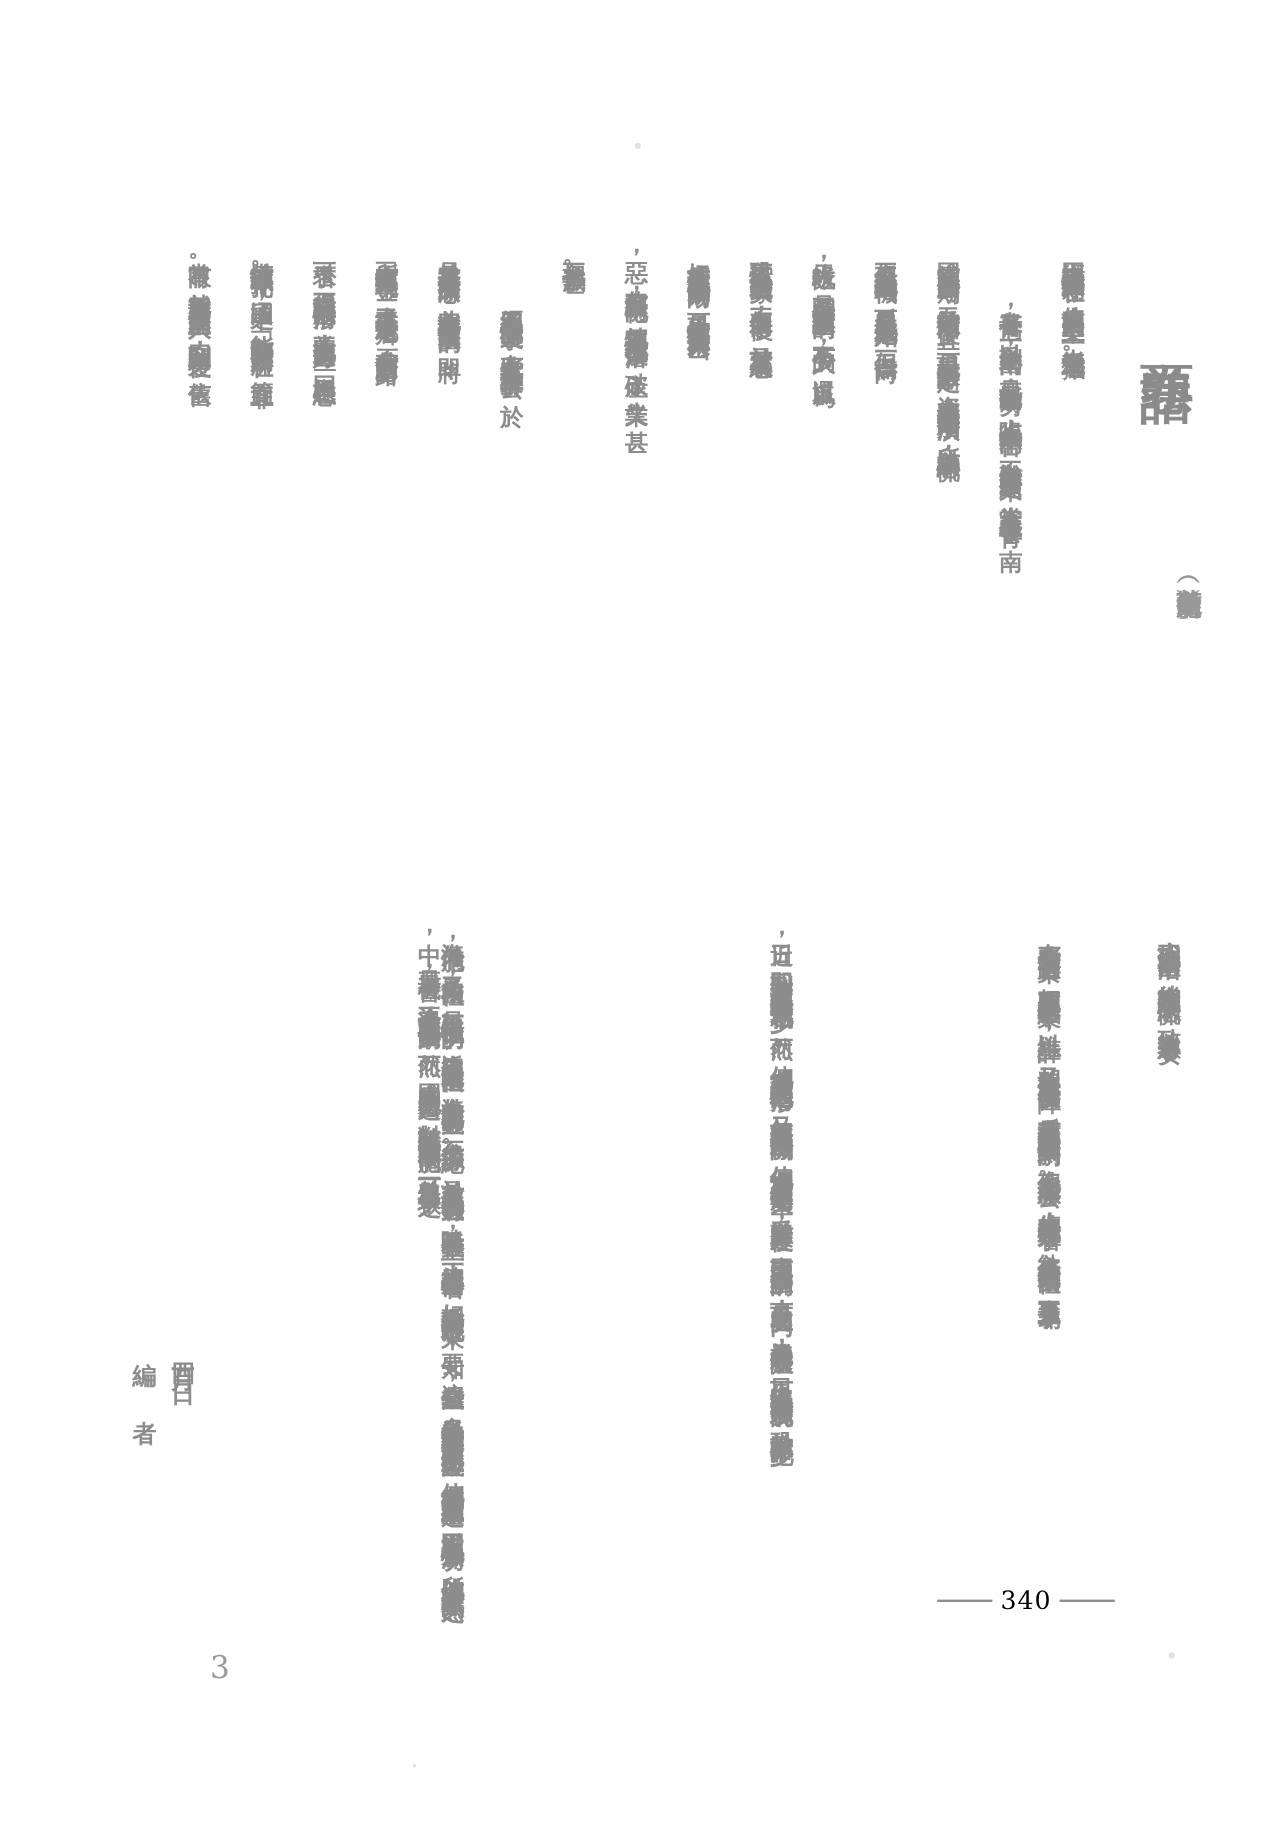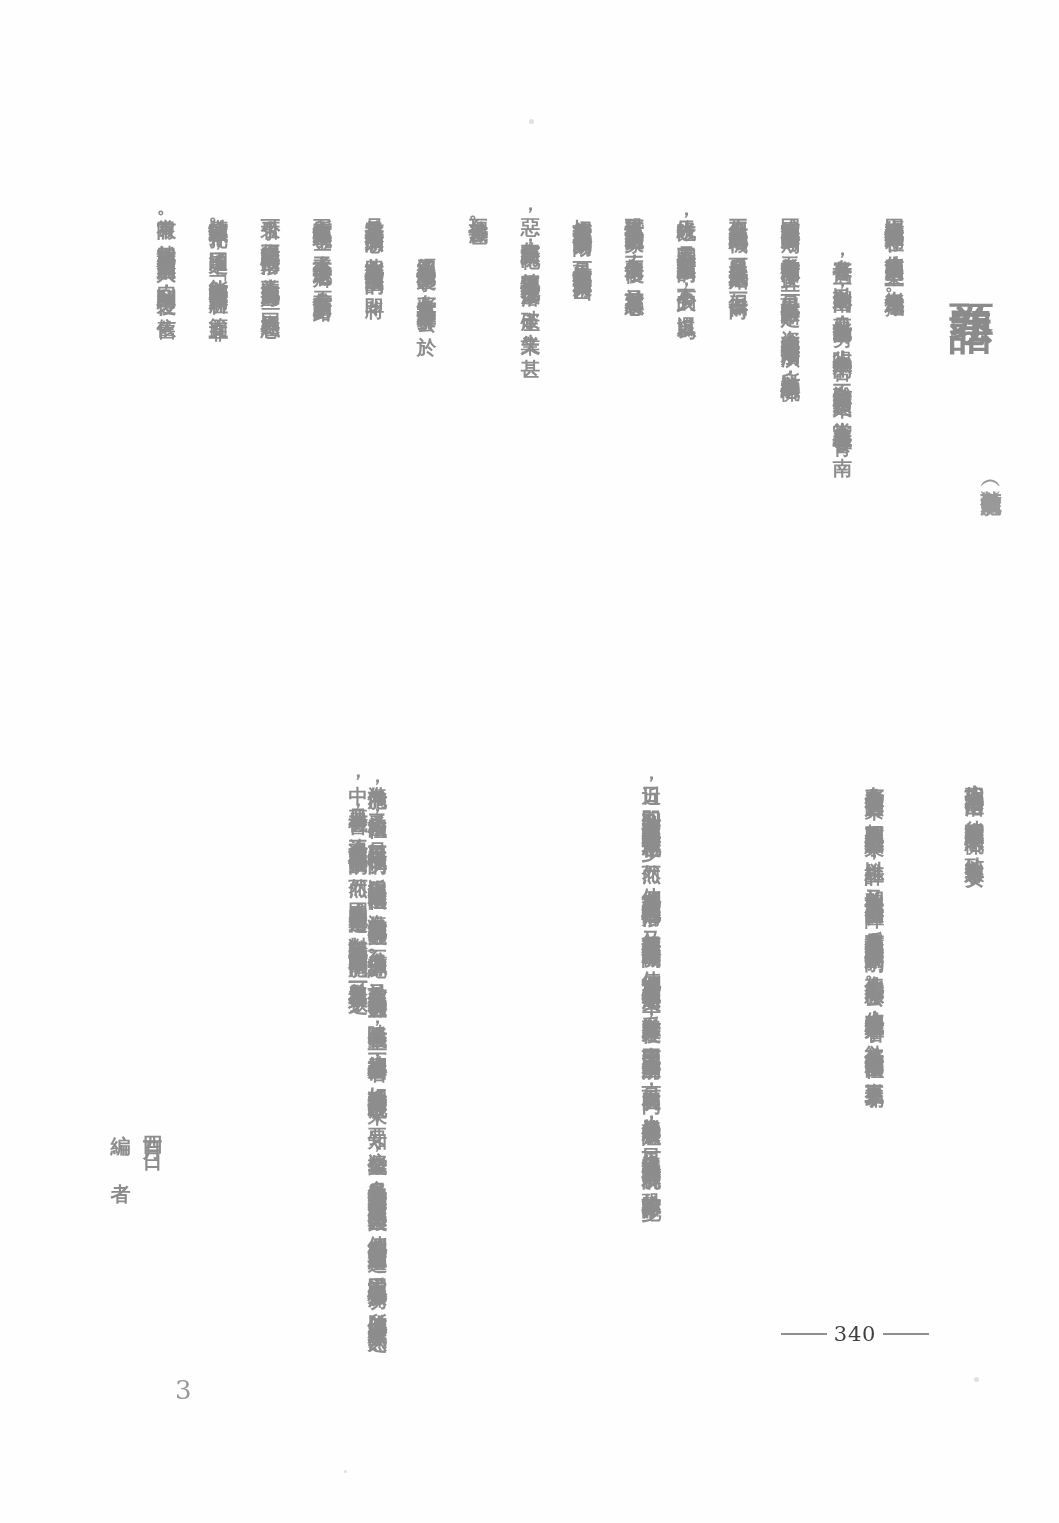--- a/index.html
+++ b/index.html
@@ -93,21 +93,21 @@
   
   #folio {
     position: absolute;
     left: 760px;
     top: 1322px;
     width: 190px;
     display: flex;
     align-items: center;
     justify-content: center;
     gap: 7px;
-    color: #404040;
+    color: #000000;
     font-size: 21px;
     font-family: "DejaVu Serif", "Liberation Serif", serif;
   }
   #folio .rule {
     display: block;
     width: 46px;
     height: 2px;
     background: #8f8f8f;
   }
   #folio-num { letter-spacing: .04em; }

